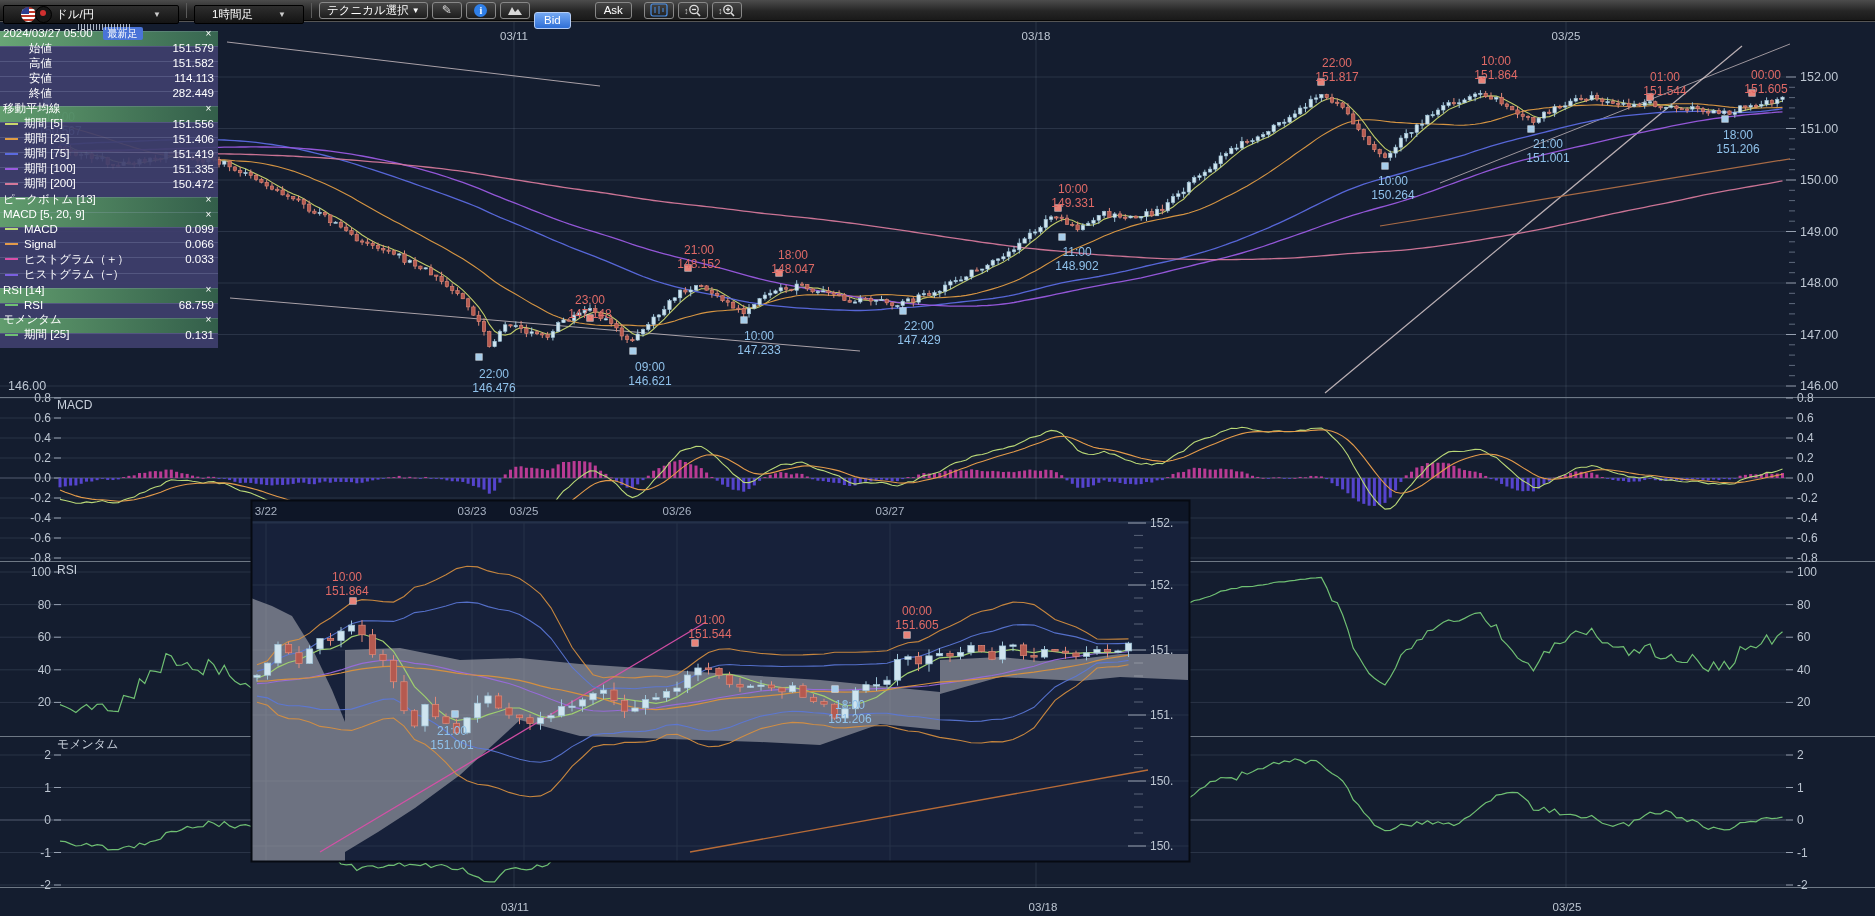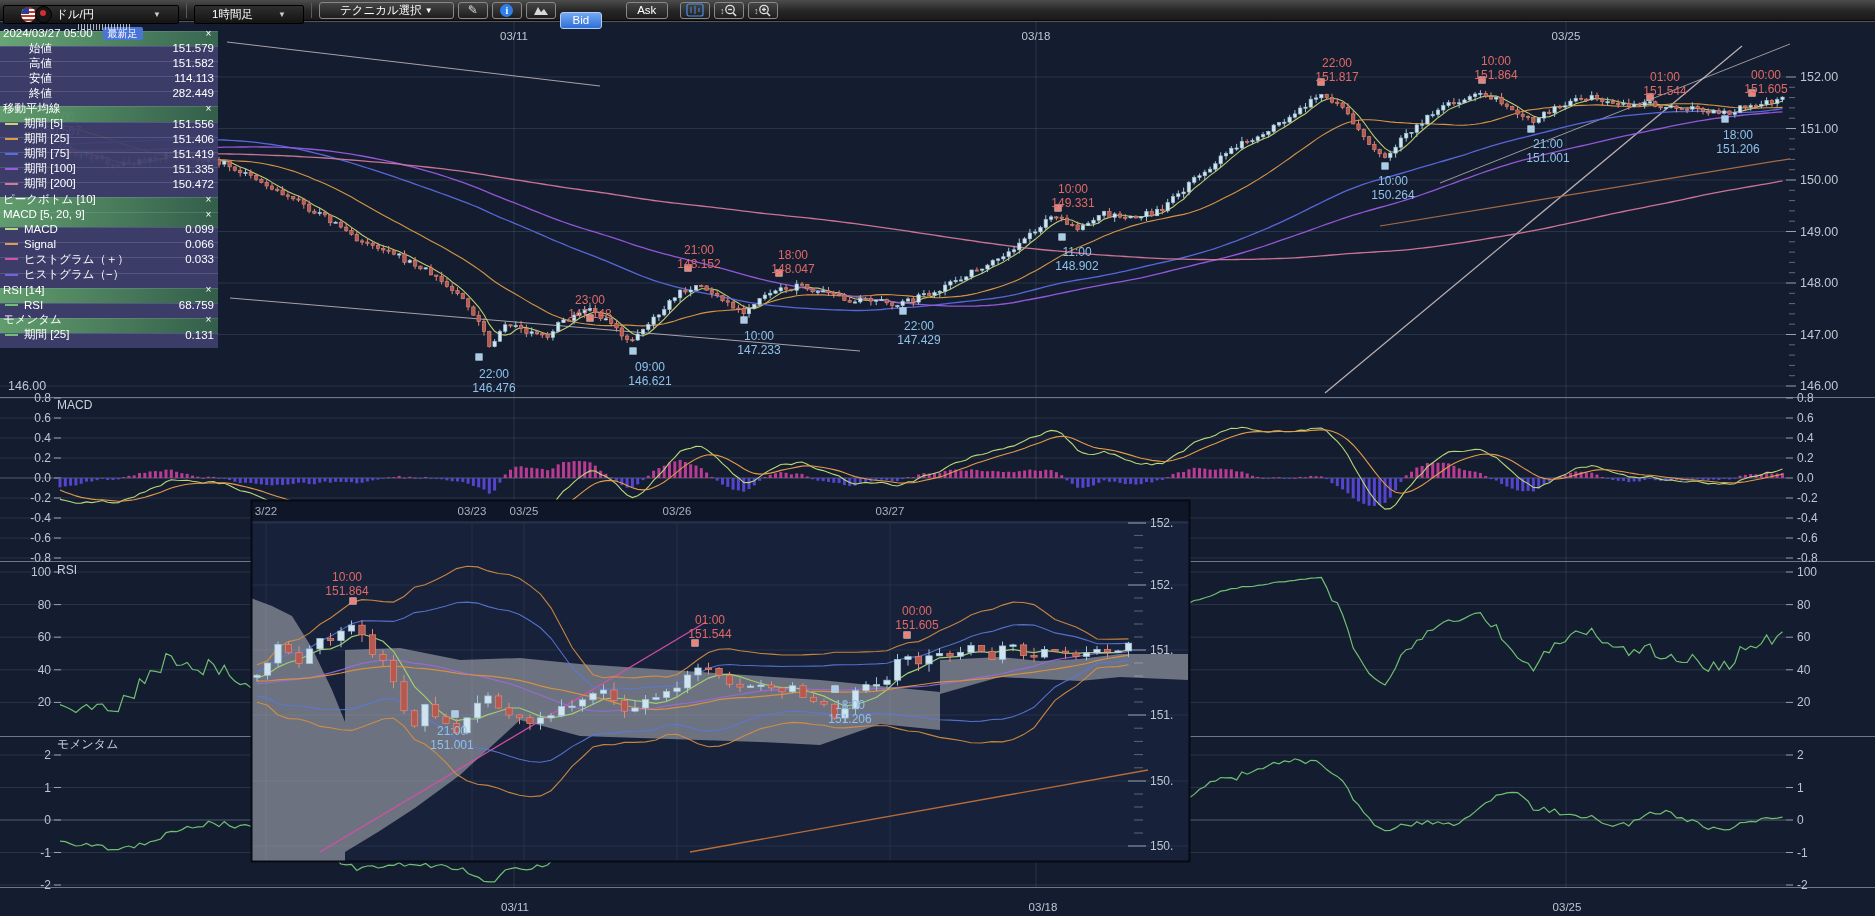--- a/index.html
+++ b/index.html
@@ -6,21 +6,21 @@
   #app{position:relative;width:1875px;height:916px;overflow:hidden;
        font-family:"Liberation Sans",sans-serif;background:#141d2f;}
   
   #toolbar{position:absolute;left:0;top:0;width:100%;height:21px;z-index:40;
     background:linear-gradient(#4c4c4c,#262626 55%,#191919);
     border-bottom:1px solid #060606;display:flex;align-items:center;padding:0 3px;gap:4px;box-sizing:border-box;}
   .tb-select{height:17px;display:flex;align-items:center;gap:4px;padding:0 17px;
     background:linear-gradient(#2e2e2e,#141414);border:1px solid #000;border-radius:2px;color:#fff;font-size:11.5px;margin-top:8px;}
   .tb-select .caret{margin-left:auto;font-size:8px;color:#ccc;}
   .tb-sep{width:1px;height:15px;background:#5a5a5a;margin:0 3px;}
-  .tb-btn{height:17px;display:flex;align-items:center;justify-content:center;gap:3px;padding:0 20px;
+  .tb-btn{height:17px;display:flex;align-items:center;justify-content:center;gap:3px;padding:0 7px;
     background:linear-gradient(#454545,#1d1d1d);border:1px solid #888;border-radius:3px;
     color:#fff;font-size:11.5px;cursor:pointer;box-sizing:border-box;}
   .tb-btn.icon{width:30px;padding:0;}
   .tb-btn.active{background:linear-gradient(#74a8f2,#2f6fd6);border-color:#b4cdf6;}
   .flag{width:15px;height:15px;border-radius:50%;display:inline-block;position:relative;flex:none;}
   .flag.us{background:repeating-linear-gradient(#c0392b 0 2px,#fff 2px 4px);overflow:hidden;margin-left:-6px;}
   .flag.us::after{content:"";position:absolute;left:0;top:0;width:8px;height:7px;background:#2c3e8f;}
   .flag.jp{background:#171717;margin-left:-5px;border:1px solid #000;}
   .flag.jp::after{content:"";position:absolute;left:3.5px;top:3.5px;width:6px;height:6px;border-radius:50%;background:#d03030;}
   .pencil{font-size:12px;color:#ddd;}
@@ -1637,21 +1637,21 @@
         <span class="dash" style="background: rgb(154, 90, 224);"></span>
         <span class="plabel">期間 [100]</span>
         <span class="pval">151.335</span>
       </div>
       <div class="prow ">
         <span class="dash" style="background: rgb(212, 120, 154);"></span>
         <span class="plabel">期間 [200]</span>
         <span class="pval">150.472</span>
       </div>
       <div class="prow hdr">
-        <span class="hlabel">ピークボトム [10]</span>
+        <span class="hlabel">ピークボトム [13]</span>
         <span class="pclose">×</span>
       </div>
       <div class="prow hdr">
         <span class="hlabel">MACD [5, 20, 9]</span>
         <span class="pclose">×</span>
       </div>
       <div class="prow ">
         <span class="dash" style="background: rgb(185, 216, 119);"></span>
         <span class="plabel">MACD</span>
         <span class="pval">0.099</span>

